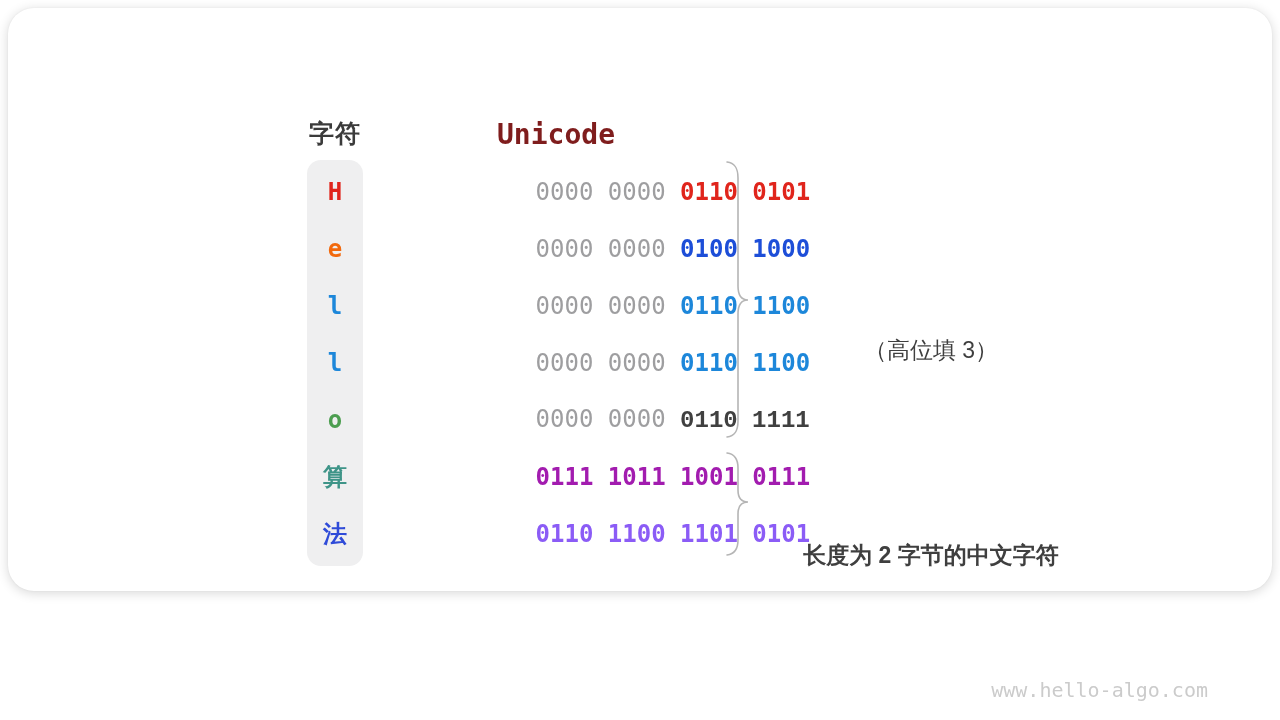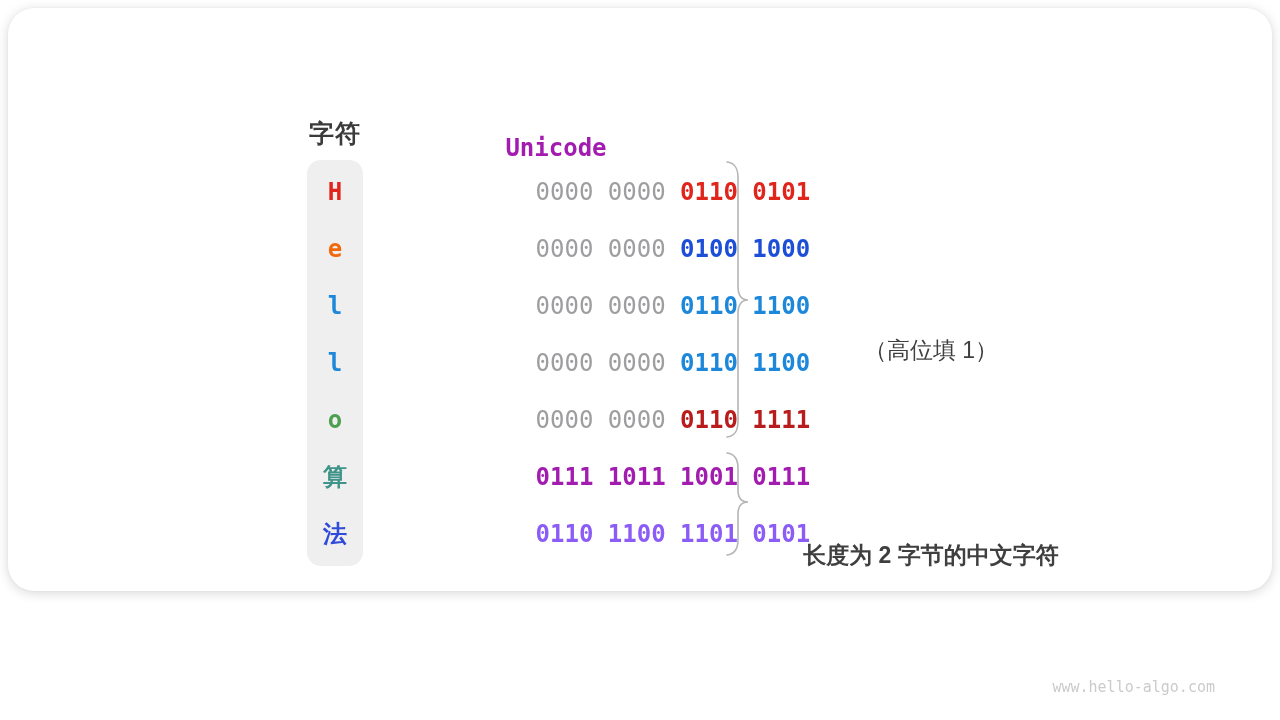--- a/index.html
+++ b/index.html
@@ -30,27 +30,27 @@
     width: 56px;
     text-align: center;
     font-size: 25px;
     font-weight: bold;
     color: #3b3b3b;
     letter-spacing: 1px;
   }
   .col-header-unicode {
     position: absolute;
     left: 420px;
-    top: 134px;
+    top: 118px;
     width: 272px;
     text-align: center;
     font-family: "DejaVu Sans Mono", monospace;
-    font-size: 24px;
-    font-weight: bold;
-    color: #a21caf;
+    font-size: 28px;
+    font-weight: bold;
+    color: #7f1d1d;
   }
   .char-column-bg {
     position: absolute;
     left: 307px;
     top: 160px;
     width: 56px;
     height: 406px;
     background: #efeff0;
     border-radius: 14px;
   }
@@ -106,24 +106,24 @@
     width: 318px;
   }
   .annotation-chinese {
     left: 772px;
     top: 488px;
     width: 318px;
     font-weight: bold;
   }
   .watermark {
     position: absolute;
-    right: 65px;
+    right: 72px;
     top: 678px;
     font-family: "DejaVu Sans Mono", monospace;
-    font-size: 15px;
+    font-size: 20px;
     color: #cbcbcb;
   }
 </style>
 </head>
 <body>
 
 <div class="canvas">
   <div class="card"></div>
 
   <div class="col-header-char">字符</div>
@@ -157,21 +157,21 @@
     <div class="row">
       <div class="char-cell" style="color: rgb(29, 135, 218);">l</div>
       <div class="bits">
         <span class="bits-gray">0000 0000 </span><span class="bits-colored" style="color: rgb(29, 135, 218);">0110 1100</span>
       </div>
     </div>
 
     <div class="row">
       <div class="char-cell" style="color: rgb(76, 158, 80);">o</div>
       <div class="bits">
-        <span class="bits-gray">0000 0000 </span><span class="bits-colored" style="color: #b91c1c;">0110 1111</span>
+        <span class="bits-gray">0000 0000 </span><span class="bits-colored" style="color: #404040; font-family: Liberation Mono, monospace;">0110 1111</span>
       </div>
     </div>
 
     <div class="row">
       <div class="char-cell" style="color: rgb(62, 148, 136);">算</div>
       <div class="bits">
         <span class="bits-gray"></span><span class="bits-colored" style="color: #a21caf;">0111 1011 1001 0111</span>
       </div>
     </div>
 
@@ -182,21 +182,21 @@
       </div>
     </div>
   </div>
 
   <svg class="braces-overlay" width="1280" height="720" viewBox="0 0 1280 720">
     <path d="M727,162 C735,163 738,168 738,178 L738,286 C738,294 740,300 748,300 C740,300 738,306 738,314 L738,421 C738,431 735,436 727,437" fill="none" stroke="#b5b5b5" stroke-width="1.6" stroke-linecap="round"></path>
     <path d="M727,453 C735,454 738,459 738,468 L738,490 C738,496 740,502 748,502 C740,502 738,508 738,514 L738,540 C738,549 735,554 727,555" fill="none" stroke="#b5b5b5" stroke-width="1.6" stroke-linecap="round"></path>
   </svg>
 
   <div class="annotation annotation-english">
-    <div>（高位填 1）</div>
+    <div>（高位填 3）</div>
   </div>
 
   <div class="annotation annotation-chinese">
     <div>长度为 2 字节的中文字符</div>
   </div>
 
   <div class="watermark">www.hello-algo.com</div>
 </div>
 
 </body></html>

